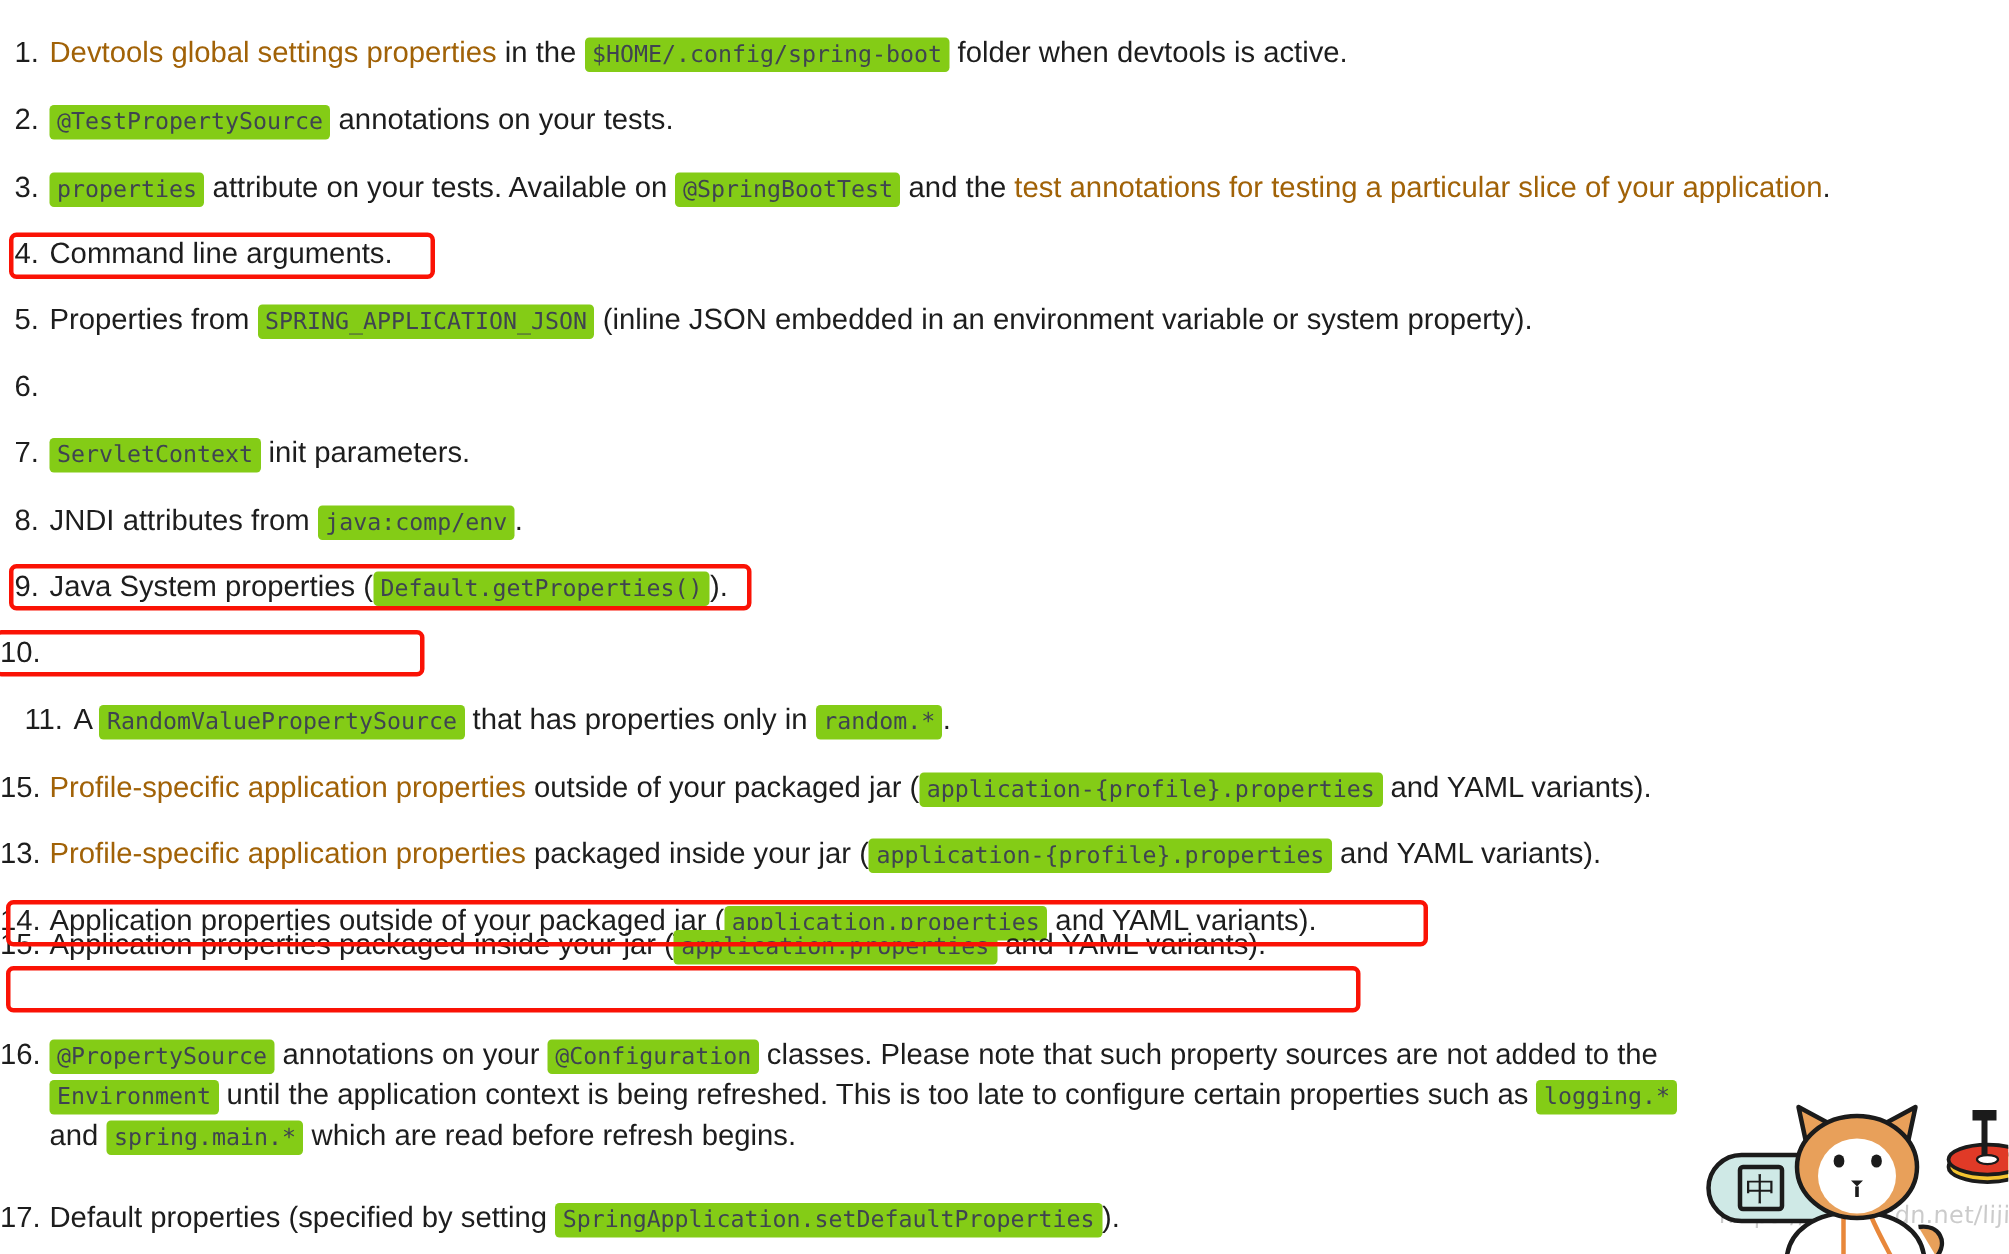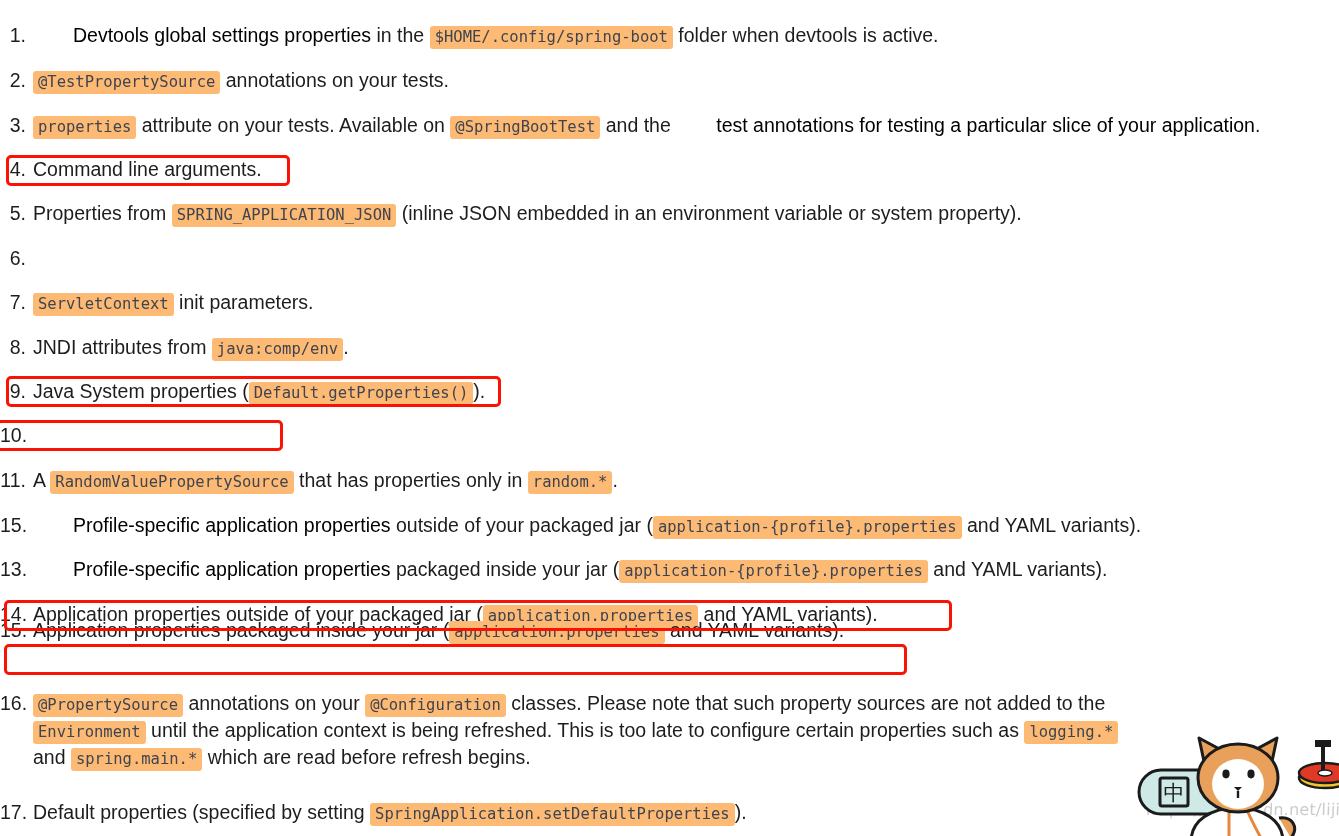--- a/index.html
+++ b/index.html
@@ -57,28 +57,27 @@
   }
 
   .para {
     white-space: nowrap;
   }
   .para.wrap {
     white-space: normal;
   }
 
   a.doclink {
-    color: #000000;
+    color: #a16207;
     text-decoration: none;
-    margin-left: 40px;
   }
 
   code.lit {
     font-family: "DejaVu Sans Mono", "Liberation Mono", monospace;
-    background: #fdba74;
+    background: #84cc16;
     color: #3f4450;
     font-size: 15.5px;
     padding: 2px 5px 3px 5px;
     border-radius: 3px;
     white-space: pre;
     line-height: 1;
   }
 
   
   .annot {
@@ -147,21 +146,21 @@
         <span class="li-num">8.</span>
         <span class="li-body"><span class="para"><span>JNDI attributes from </span><code class="lit">java:comp/env</code><span>.</span></span></span>
       </li>
       <li class="prop-item" style="position: absolute; left: 0px; top: 378px; width: auto;">
         <span class="li-num">9.</span>
         <span class="li-body"><span class="para"><span>Java System properties (</span><code class="lit">Default.getProperties()</code><span>).</span></span></span>
       </li>
       <li class="prop-item" style="position: absolute; left: 0px; top: 422px; width: auto; gap: 20px;">
         <span class="li-num">10.</span>
       </li>
-      <li class="prop-item" style="position: absolute; left: 0px; top: 467px; width: auto;">
+      <li class="prop-item" style="position: absolute; left: 16px; top: 467px; width: auto;">
         <span class="li-num">11.</span>
         <span class="li-body"><span class="para"><span>A </span><code class="lit">RandomValuePropertySource</code><span> that has properties only in </span><code class="lit">random.*</code><span>.</span></span></span>
       </li>
       <li class="prop-item" style="position: absolute; left: 0px; top: 512px; width: auto;">
         <span class="li-num">15.</span>
         <span class="li-body"><span class="para"><a class="doclink" href="#">Profile-specific application properties</a><span> outside of your packaged jar (</span><code class="lit">application-{profile}.properties</code><span> and YAML variants).</span></span></span>
       </li>
       <li class="prop-item" style="position: absolute; left: 0px; top: 556px; width: auto;">
         <span class="li-num">13.</span>
         <span class="li-body"><span class="para"><a class="doclink" href="#">Profile-specific application properties</a><span> packaged inside your jar (</span><code class="lit">application-{profile}.properties</code><span> and YAML variants).</span></span></span>

